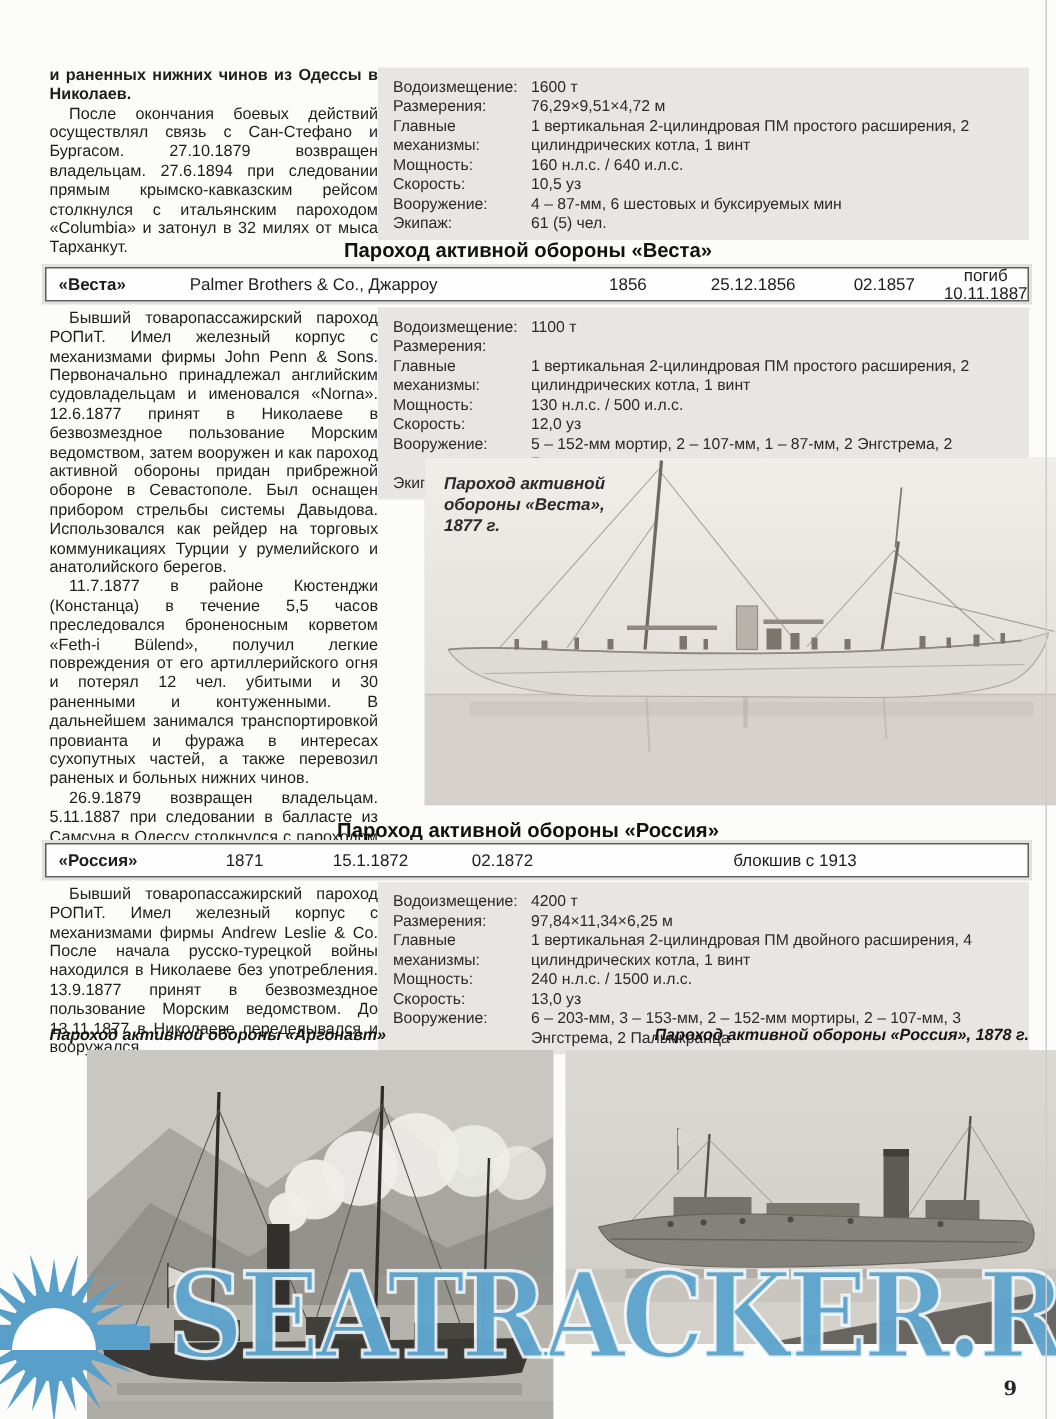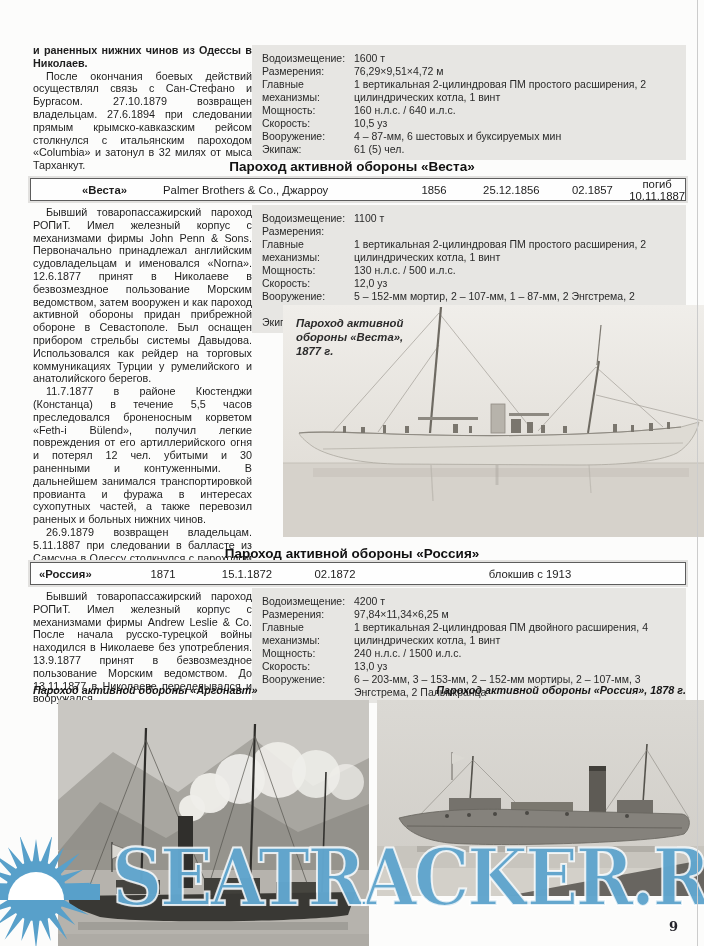--- a/index.html
+++ b/index.html
@@ -102,21 +102,21 @@
       <span class="spec-value">4 – 87-мм, 6 шестовых и буксируемых мин</span>
     </div>
   <div class="spec-row">
       <span class="spec-label">Экипаж:</span>
       <span class="spec-value">61 (5) чел.</span>
     </div>
 </div>
 
 <div class="abs section-title" style="left:0; top:159px;">Пароход активной обороны «Веста»</div>
 
-<div class="abs info-table" style="left:30px; top:178px;padding-left:43px;">
+<div class="abs info-table" style="left:30px; top:178px;">
   <span class="c-name">«Веста»</span>
   <span class="c-builder">Palmer Brothers &amp; Co., Джарроу</span>
   <span class="c-year">1856</span>
   <span class="c-launch">25.12.1856</span>
   <span class="c-comm">02.1857</span>
   <span class="c-fate">погиб 10.11.1887</span>
 </div>
 
 <div class="abs body-text" style="left:33px; top:206px; width:219px;">
   <p>Бывший товаропассажирский пароход РОПиТ. Имел железный корпус с механизмами фирмы John Penn &amp; Sons. Первоначально принадлежал английским судовладельцам и именовался «Norna». 12.6.1877 принят в Николаеве в безвозмездное пользование Морским ведомством, затем вооружен и как пароход активной обороны придан прибрежной обороне в Севастополе. Был оснащен прибором стрельбы системы Давыдова. Использовался как рейдер на торговых коммуникациях Турции у румелийского и анатолийского берегов.</p>

